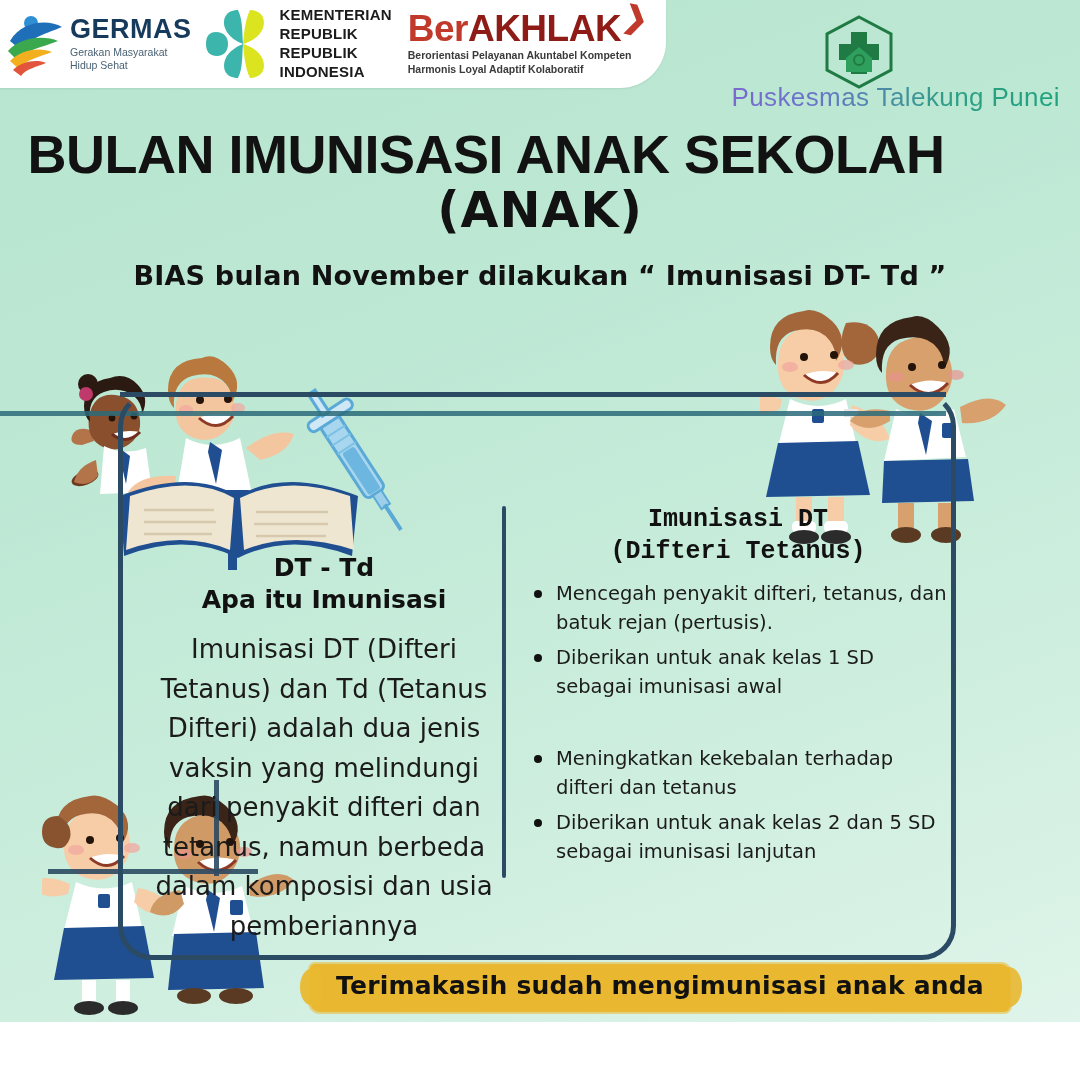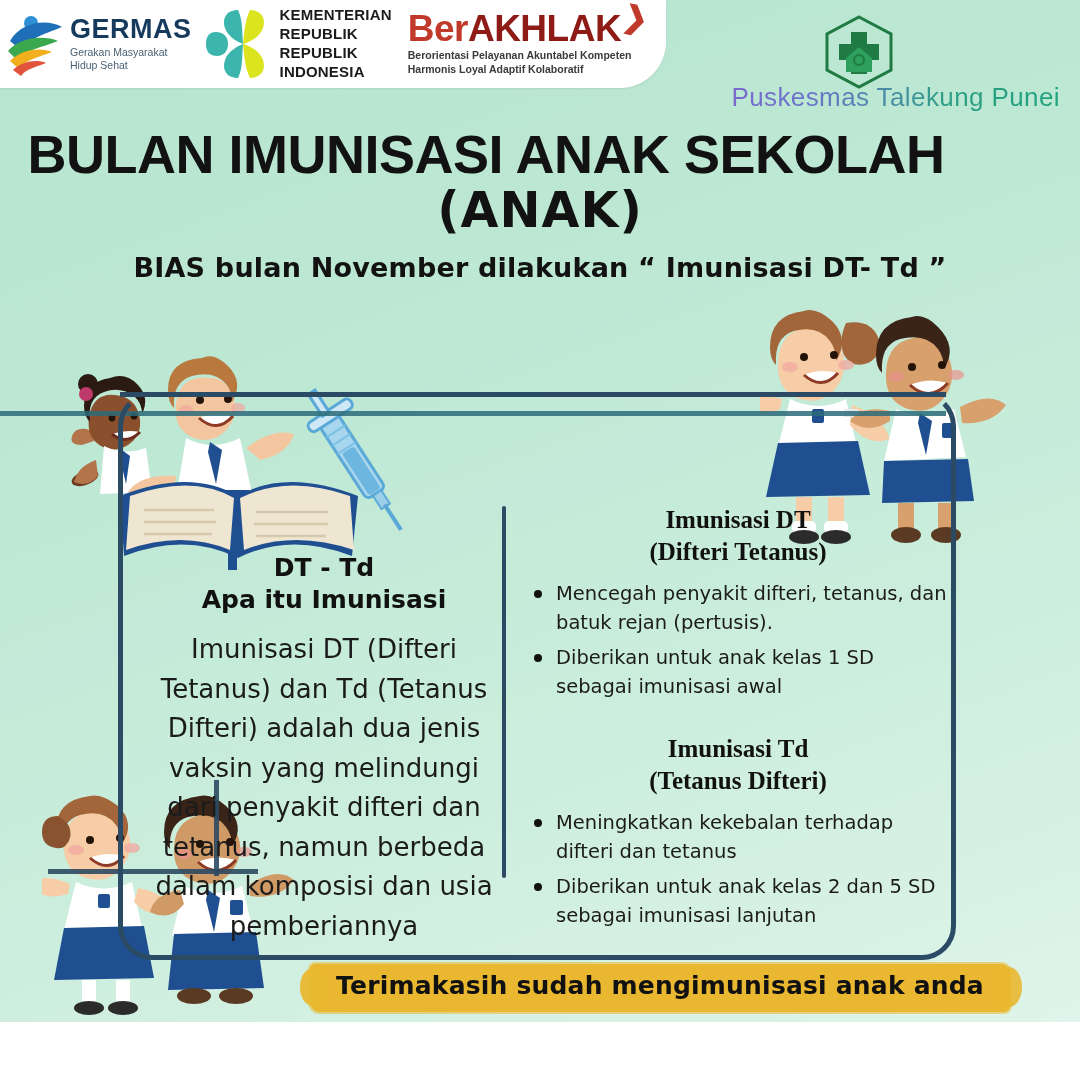--- a/index.html
+++ b/index.html
@@ -51,21 +51,21 @@
   .title{
     position:absolute;left:0;top:126px;width:972px;text-align:center;
     font-family:"Liberation Sans",sans-serif;font-weight:bold;font-size:54px;color:#121212;
     letter-spacing:-.5px;line-height:1.04;
   }
   .title2{
     position:absolute;left:0;top:182px;width:1080px;text-align:center;
     font-family:"DejaVu Sans",sans-serif;font-weight:bold;font-size:49px;color:#121212;letter-spacing:1px;
   }
   .subtitle{
-    position:absolute;left:0;top:252px;width:1080px;text-align:center;
+    position:absolute;left:0;top:260px;width:1080px;text-align:center;
     font-family:"DejaVu Sans",sans-serif;font-weight:bold;font-size:27px;color:#121212;letter-spacing:.2px;
   }
 
   
   .frame{
     position:absolute;left:118px;top:392px;width:828px;height:558px;
     border:5px solid #2b4a63;border-radius:34px;
     border-top-color:transparent;
   }
   .frame-line-a{position:absolute;left:120px;top:392px;width:826px;height:5px;background:#2b4a63;}
@@ -73,21 +73,21 @@
   .divider{position:absolute;left:502px;top:506px;width:4px;height:372px;background:#2b4a63;border-radius:2px;}
   .frame-strip-left{position:absolute;left:48px;top:869px;width:210px;height:5px;background:#2b4a63;opacity:.9;}
   .frame-post{position:absolute;left:214px;top:780px;width:5px;height:96px;background:#2b4a63;opacity:.9;}
 
   
   .col-left{position:absolute;left:148px;top:552px;width:352px;text-align:center;}
   .h-left{font-family:"DejaVu Sans",sans-serif;font-weight:bold;font-size:25px;color:#111;line-height:1.28;}
   .p-left{font-family:"DejaVu Sans",sans-serif;font-size:26px;color:#1b1b1b;line-height:1.52;margin-top:14px;}
 
   .col-right{position:absolute;left:528px;top:504px;width:420px;}
-  .h-right{font-family:Liberation Serif, serif;font-weight:bold;font-size:25px;color:#111;line-height:1.28;text-align:center;}
+  .h-right{font-family:Liberation Mono, monospace;font-weight:bold;font-size:25px;color:#111;line-height:1.28;text-align:center;}
   ul.blist{list-style:none;margin:12px 0 0 0;padding:0;}
   ul.blist li{
     font-family:"DejaVu Sans",sans-serif;font-size:19.5px;color:#1b1b1b;line-height:1.48;
     position:relative;padding-left:28px;margin-bottom:6px;
   }
   ul.blist li:before{
     content:"";position:absolute;left:6px;top:10px;width:8px;height:8px;border-radius:50%;background:#111;
   }
   .gap{height:26px;}
 
@@ -365,24 +365,20 @@
         <div>Imunisasi DT</div>
         <div>(Difteri Tetanus)</div>
       </div>
       <ul class="blist">
         <li>Mencegah penyakit difteri, tetanus, dan batuk rejan (pertusis).</li>
         <li>Diberikan untuk anak kelas 1 SD sebagai imunisasi awal</li>
       </ul>
 
       <div class="gap"></div>
 
-      <div class="h-right">
-        <div>Imunisasi Td</div>
-        <div>(Tetanus Difteri)</div>
-      </div>
       <ul class="blist">
         <li>Meningkatkan kekebalan terhadap difteri dan tetanus</li>
         <li>Diberikan untuk anak kelas 2 dan 5 SD sebagai imunisasi lanjutan</li>
       </ul>
     </div>
 
     <div class="banner"></div>
     <div class="banner-txt">Terimakasih sudah mengimunisasi anak anda</div>
 
   </div>

